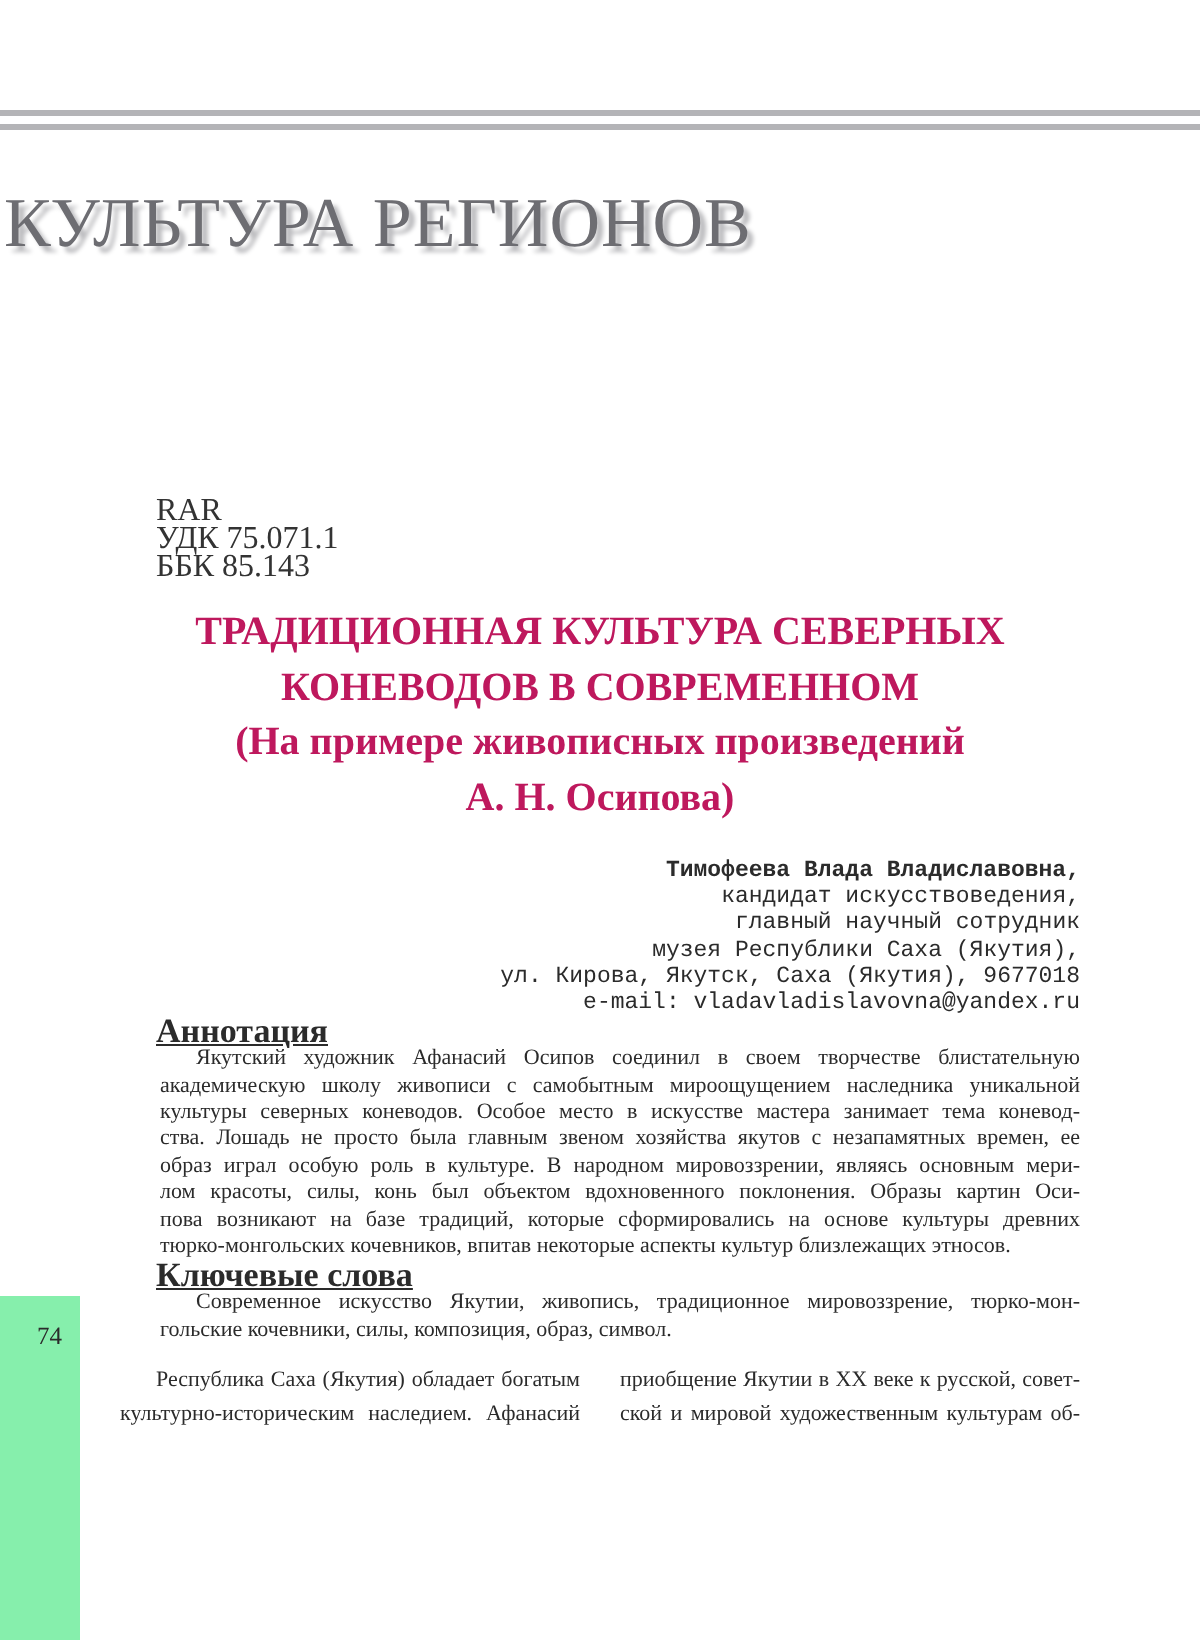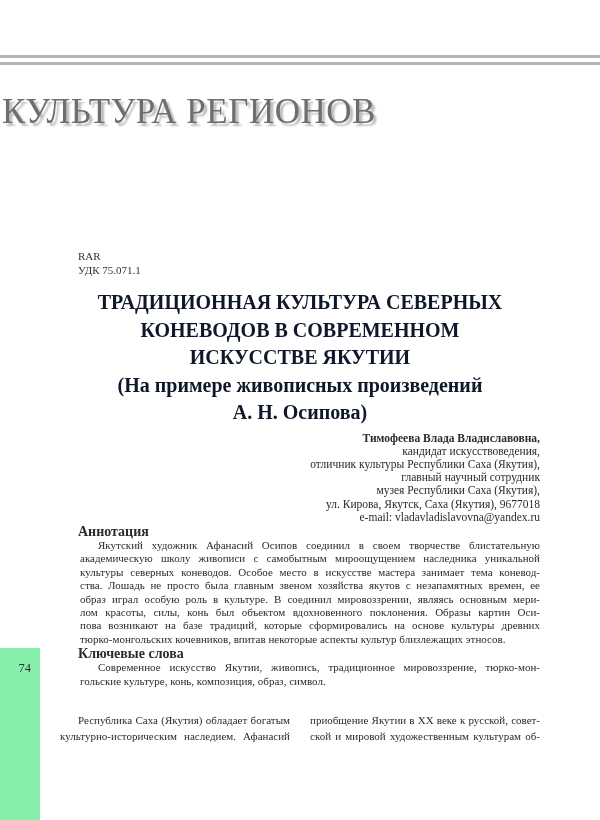--- a/index.html
+++ b/index.html
@@ -21,38 +21,38 @@
     text-shadow:3px 3px 2px #bcbcbf;
   }
 
   
   .page-tab { position:absolute; left:0; top:648px; width:40px; height:180px; background:#86efac; }
   .page-num { position:absolute; top:13px; right:9px; font-size:12.5px; color:#2b2b2b; }
 
   
   .content { position:absolute; left:60px; top:249px; width:480px; }
 
-  .meta { padding-left:18px; font-size:11px; line-height:14px; color:#333333; }
+  .meta { padding-left:18px; font-size:16px; line-height:14px; color:#333333; }
 
   .title {
     margin-top:12px; text-align:center; font-weight:bold;
-    font-size:20px; line-height:27.5px; color:#0f172a;
+    font-size:20px; line-height:27.5px; color:#be185d;
   }
 
-  .author { margin-top:5px; text-align:right; font-size:11.5px; line-height:13.2px; color:#2b2b2b; }
+  .author { margin-top:16px; text-align:right; font-size:11.5px; line-height:13.2px; color:#2b2b2b;font-family:Liberation Mono, monospace; }
   .author .name { font-weight:bold; }
 
-  .para-head { font-weight:bold; text-indent:18px; font-size:14px; line-height:15px; }
+  .para-head { font-weight:bold; text-indent:18px; font-size:17px; line-height:15px;text-decoration:underline; }
 
   .just { font-size:11px; line-height:13.4px; }
   .just .tline { text-align:justify; text-align-last:justify;margin-left:20px; }
   .just .tline:last-child { text-align-last:auto; }
   .tline.indent { text-indent:18px; }
 
-  .columns { display:flex; gap:20px; margin-top:24px; }
+  .columns { display:flex; gap:20px; margin-top:10px; }
   .col { width:230px; font-size:11px; line-height:16.5px; }
   .col .tline { text-align:justify; text-align-last:justify; }
   .col .tline:last-child { text-align-last:justify; } 
 </style>
 </head>
 <body>
 
 <div class="page">
 
   <div class="top-rule">
@@ -65,61 +65,60 @@
 
   <div class="page-tab">
     <div class="page-num">74</div>
   </div>
 
   <div class="content">
 
     <div class="meta">
       <div>RAR</div>
       <div>УДК 75.071.1</div>
+      <div>ББК 85.143</div>
     </div>
 
     <div class="title">
         <div class="tline">ТРАДИЦИОННАЯ КУЛЬТУРА СЕВЕРНЫХ</div>
         <div class="tline">КОНЕВОДОВ В СОВРЕМЕННОМ</div>
-        <div class="tline">ИСКУССТВЕ ЯКУТИИ</div>
         <div class="tline">(На примере живописных произведений</div>
         <div class="tline">А. Н. Осипова)</div>
       </div>
 
     <div class="author">
       <div class="name">Тимофеева Влада Владиславовна,</div>
       <div>
           <div class="tline">кандидат искусствоведения,</div>
-          <div class="tline">отличник культуры Республики Саха (Якутия),</div>
           <div class="tline">главный научный сотрудник</div>
           <div class="tline">музея Республики Саха (Якутия),</div>
           <div class="tline">ул. Кирова, Якутск, Саха (Якутия), 9677018</div>
           <div class="tline">e-mail: vladavladislavovna@yandex.ru</div>
         </div>
     </div>
 
     <div class="abstract">
       <div class="para-head">Аннотация</div>
       <div class="just">
           <div class="tline indent">Якутский художник Афанасий Осипов соединил в своем творчестве блистательную</div>
           <div class="tline">академическую школу живописи с самобытным мироощущением наследника уникальной</div>
           <div class="tline">культуры северных коневодов. Особое место в искусстве мастера занимает тема коневод-</div>
           <div class="tline">ства. Лошадь не просто была главным звеном хозяйства якутов с незапамятных времен, ее</div>
-          <div class="tline">образ играл особую роль в культуре. В соединил мировоззрении, являясь основным мери-</div>
+          <div class="tline">образ играл особую роль в культуре. В народном мировоззрении, являясь основным мери-</div>
           <div class="tline">лом красоты, силы, конь был объектом вдохновенного поклонения. Образы картин Оси-</div>
           <div class="tline">пова возникают на базе традиций, которые сформировались на основе культуры древних</div>
           <div class="tline">тюрко-монгольских кочевников, впитав некоторые аспекты культур близлежащих этносов.</div>
         </div>
     </div>
 
     <div class="keywords">
       <div class="para-head">Ключевые слова</div>
       <div class="just">
           <div class="tline indent">Современное искусство Якутии, живопись, традиционное мировоззрение, тюрко-мон-</div>
-          <div class="tline">гольские культуре, конь, композиция, образ, символ.</div>
+          <div class="tline">гольские кочевники, силы, композиция, образ, символ.</div>
         </div>
     </div>
 
     <div class="columns">
       <div class="col">
           <div class="tline indent">Республика Саха (Якутия) обладает богатым</div>
           <div class="tline">культурно-историческим наследием. Афанасий</div>
         </div>
       <div class="col">
           <div class="tline">приобщение Якутии в XX веке к русской, совет-</div>

